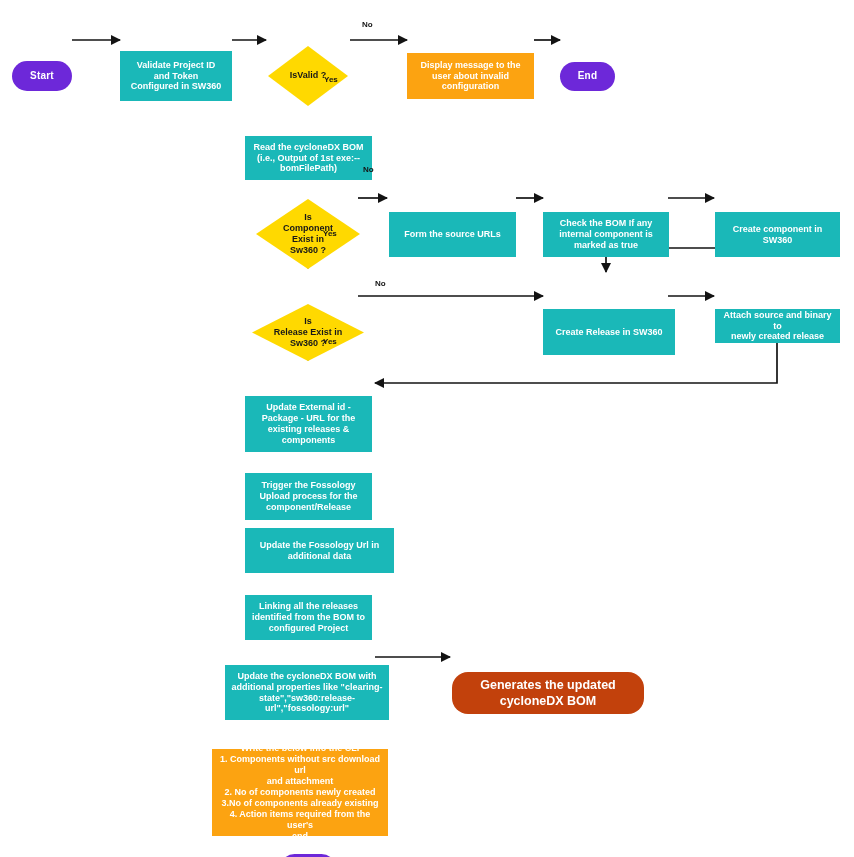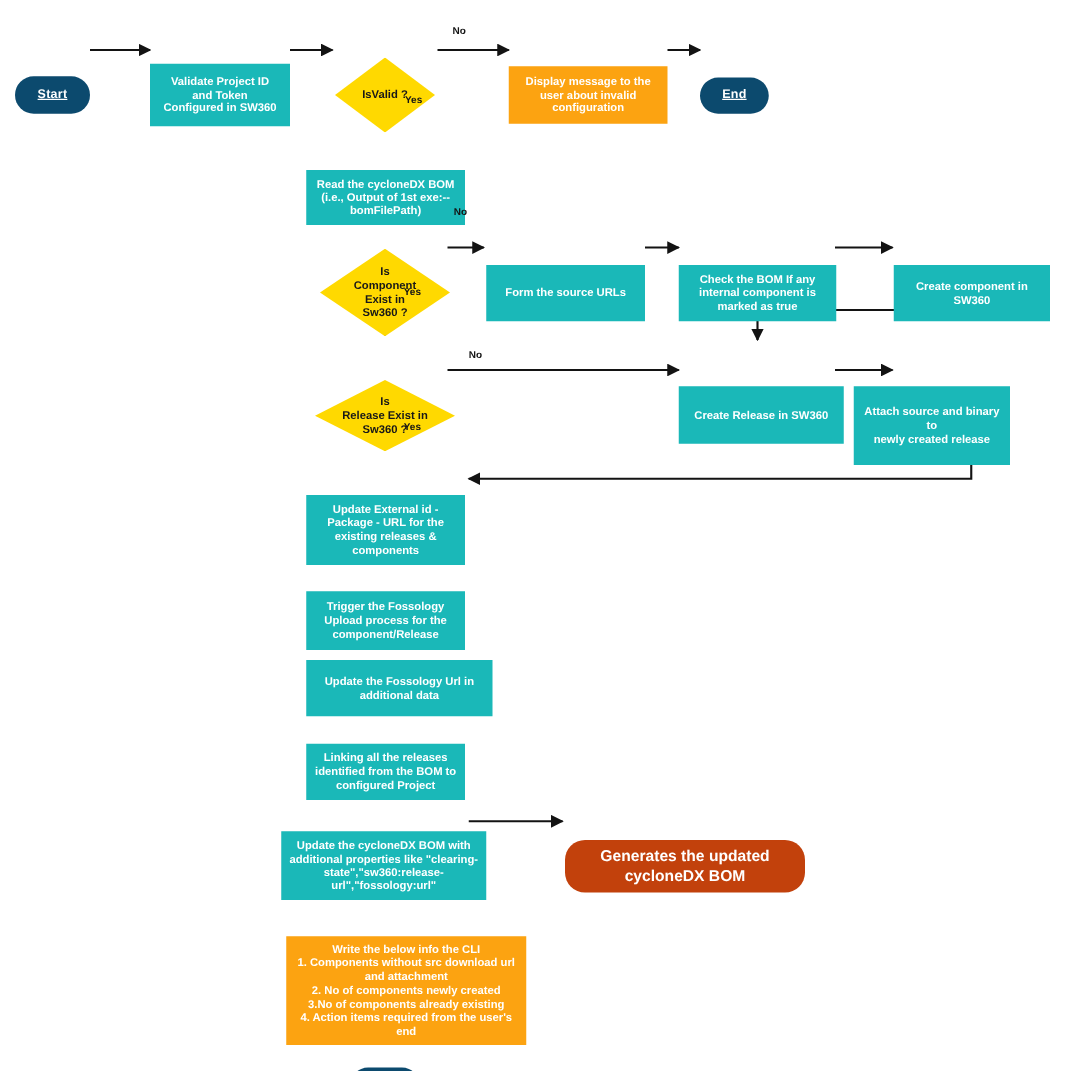--- a/index.html
+++ b/index.html
@@ -34,25 +34,24 @@
     justify-content: center;
     text-align: center;
     color: #ffffff;
     font-weight: bold;
     line-height: 1.22;
     white-space: pre-line;
     z-index: 3;
     margin-top: 36px;
   }
   .n-terminator {
-    background: #0c4a6e;
+    background: #6d28d9;
     border-radius: 999px;
     font-size: 10px;
     letter-spacing: .2px;
-    text-decoration: underline;
   }
   .n-process {
     background: #1ab8b8;
     font-size: 9px;
     padding: 2px 4px;
   }
   .n-process-orange {
     background: #fca311;
     font-size: 9px;
     padding: 2px 4px;
@@ -213,21 +212,21 @@
     <span class="dia-shape"></span>
     <span class="dia-label">Is
 Release Exist in
 Sw360 ?</span>
   </div>
 
   <div class="node n-process" style="left:543px; top:273px; width:132px; height:46px;">
     <span>Create Release in SW360</span>
   </div>
 
-  <div class="node n-process" style="left:683px; top:273px; width:125px; height:63px;">
+  <div class="node n-process" style="left:715px; top:273px; width:125px; height:34px;">
     <span>Attach source and binary to
 newly created release</span>
   </div>
 
   <div class="node n-process" style="left:245px; top:360px; width:127px; height:56px;">
     <span>Update External id -
 Package - URL for the
 existing releases &amp;
 components</span>
   </div>
@@ -254,21 +253,21 @@
 additional properties like "clearing-
 state","sw360:release-
 url","fossology:url"</span>
   </div>
 
   <div class="node n-output" style="left:452px; top:636px; width:192px; height:42px;">
     <span>Generates the  updated
 cycloneDX BOM</span>
   </div>
 
-  <div class="node n-process-orange" style="left:229px; top:713px; width:192px; height:87px;">
+  <div class="node n-process-orange" style="left:212px; top:713px; width:176px; height:87px;">
     <span>Write the below info the CLI
 1. Components without src download url
 and attachment
 2. No of components newly created
 3.No of components already existing
 4. Action items required from the user's
 end</span>
   </div>
 
   <div class="node n-terminator" style="left:280px; top:818px; width:56px; height:29px;">

